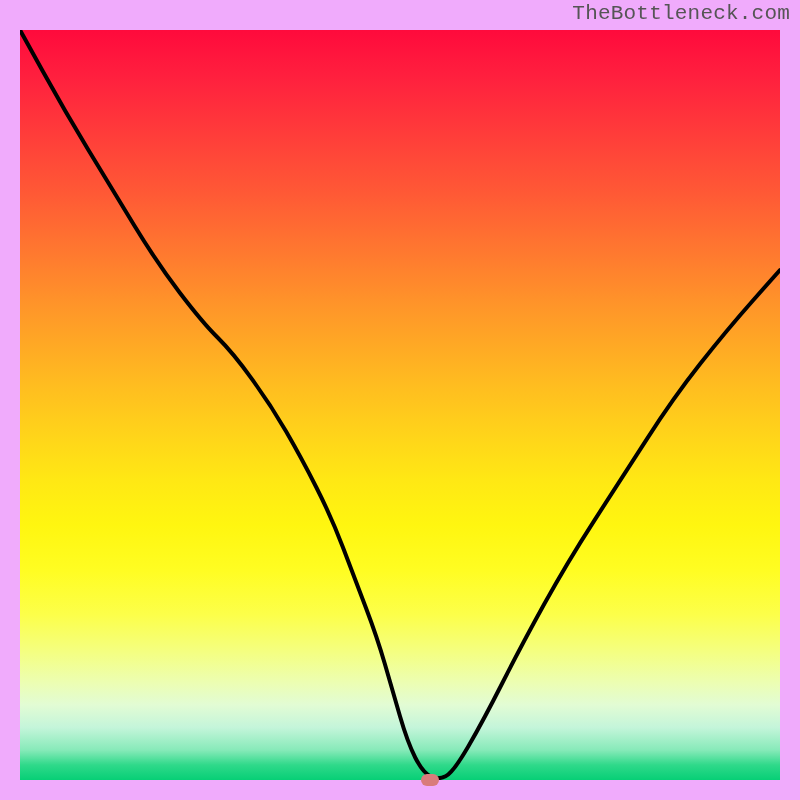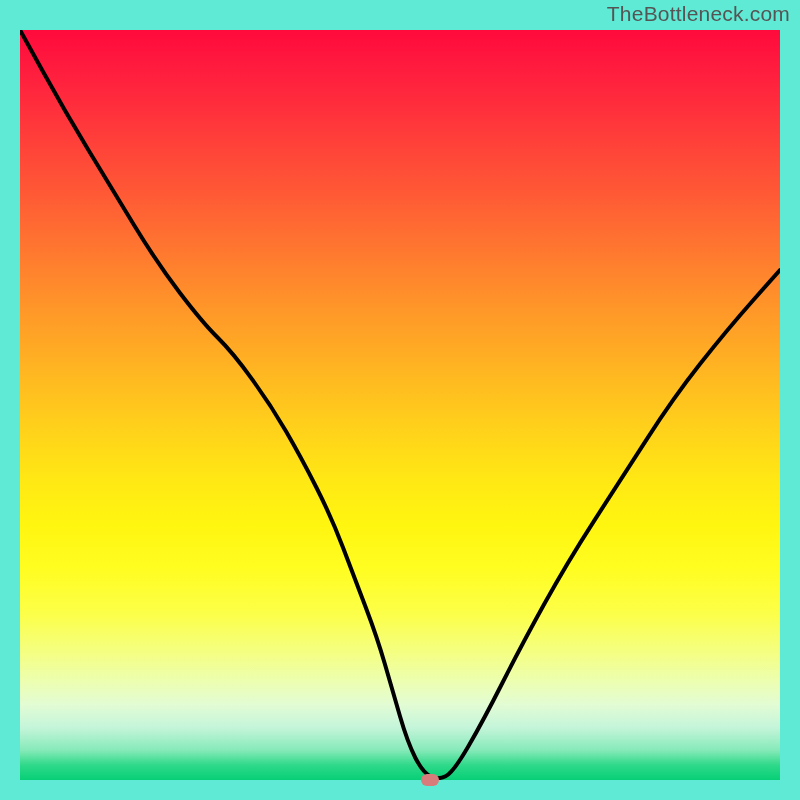--- a/index.html
+++ b/index.html
@@ -8,21 +8,22 @@
     width: 800px;
     height: 800px;
     background: #000;
     overflow: hidden;
     font-family: Arial, Helvetica, sans-serif;
   }
   .frame {
     position: relative;
     width: 800px;
     height: 800px;
-    background: #5eead4;
+    background: #f0abfc;
+    font-family: Liberation Mono, monospace;
   }
   .watermark {
     position: absolute;
     top: 2px;
     right: 10px;
     color: #555;
     font-size: 21px;
     font-weight: 500;
     letter-spacing: 0.2px;
     z-index: 20;

